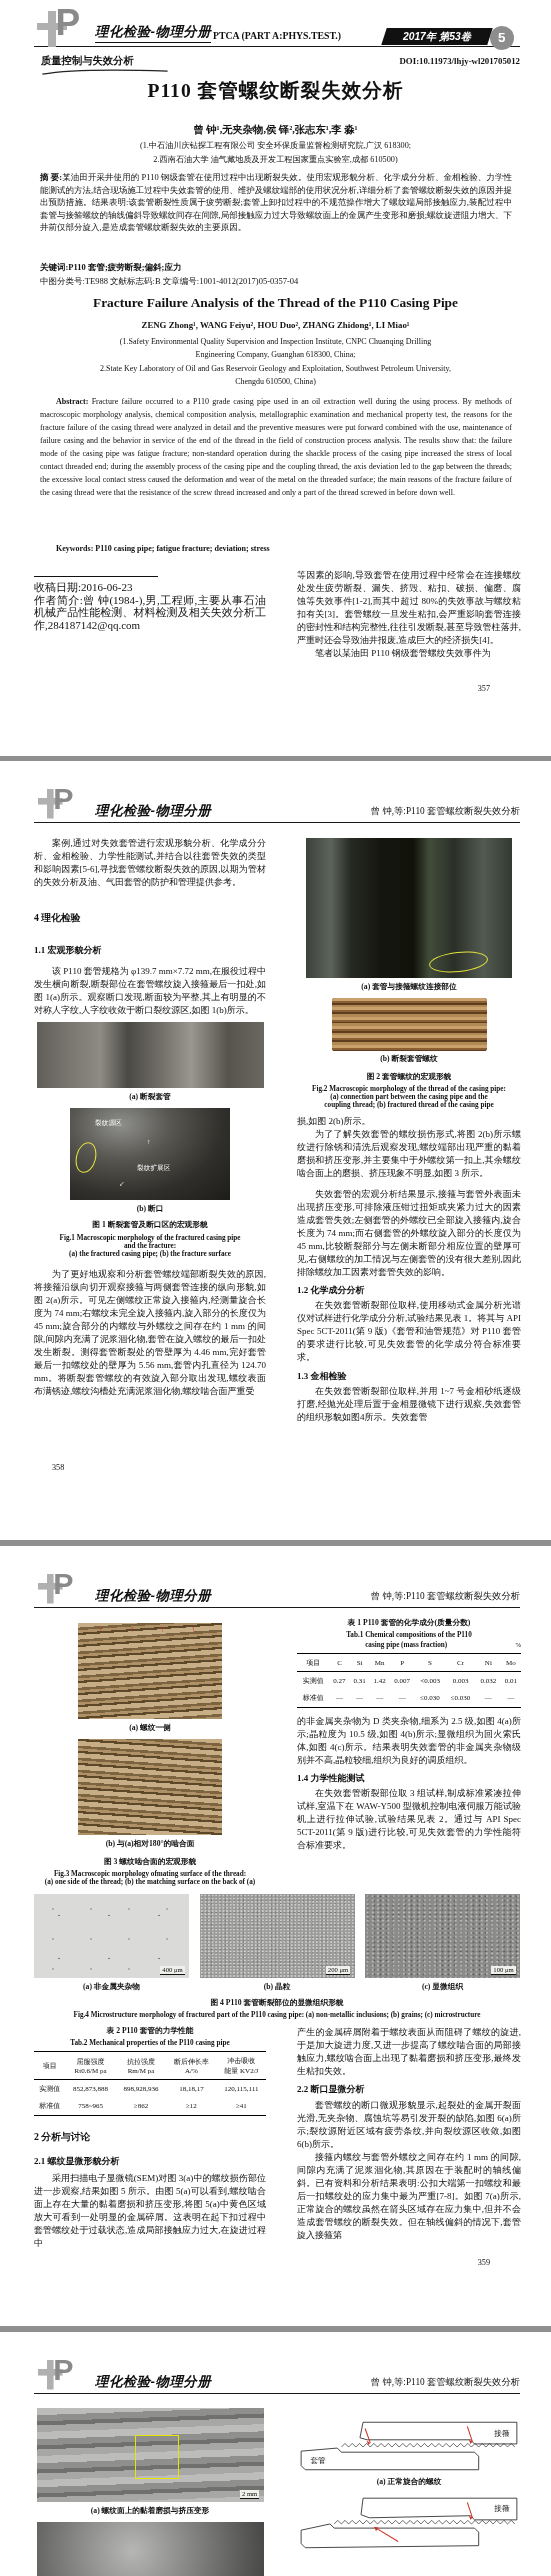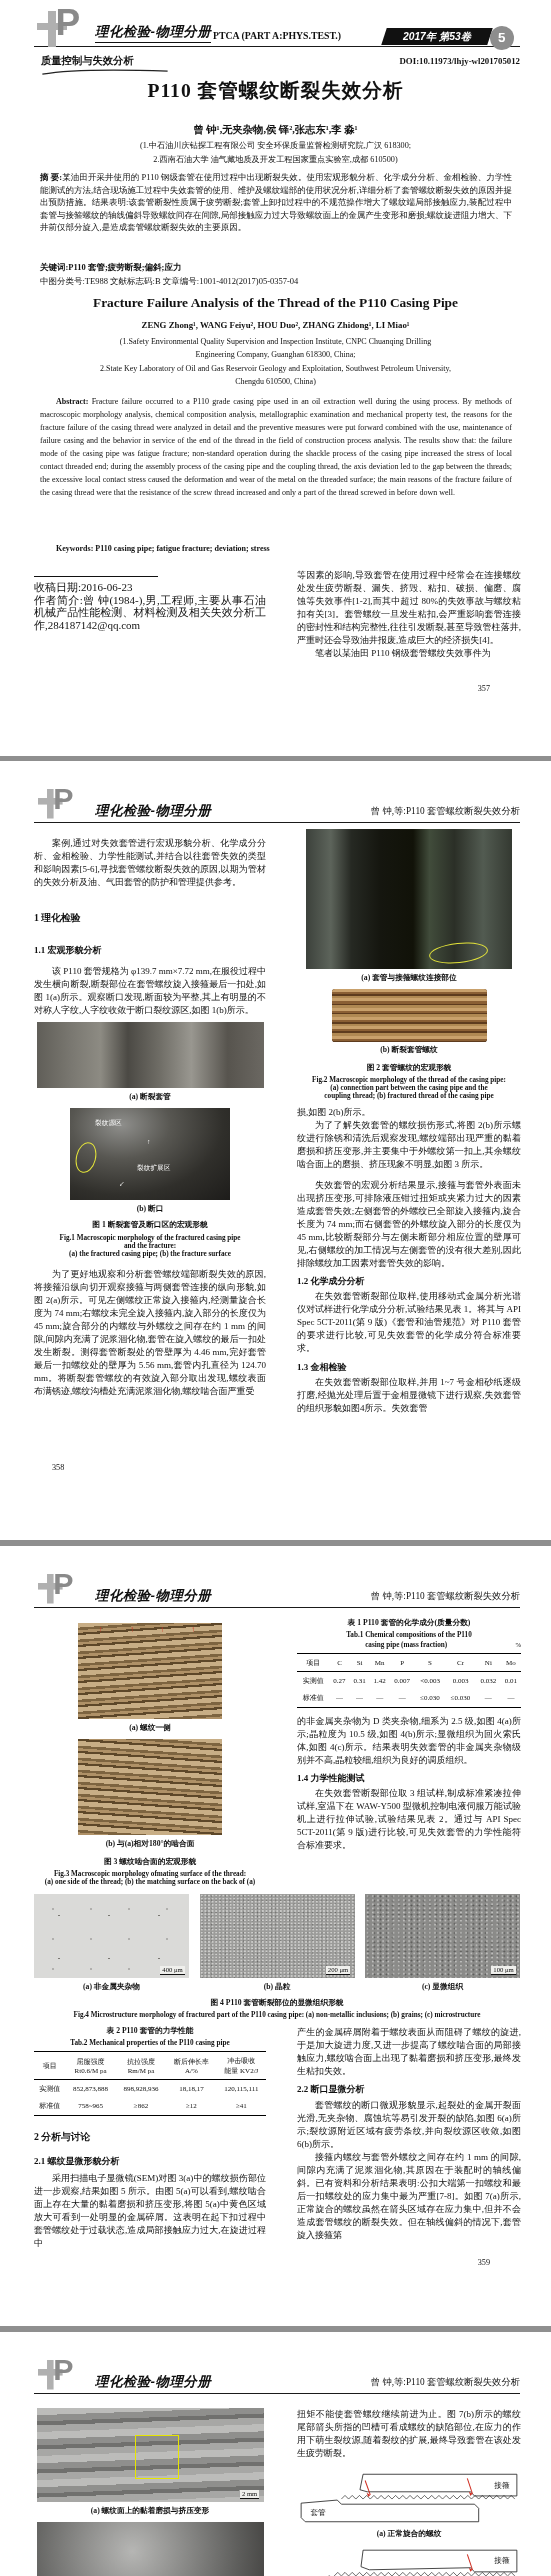--- a/index.html
+++ b/index.html
@@ -123,21 +123,21 @@
     <div class="plogo">
         <div class="hb"></div>
         <div class="vb"></div>
         <div class="pp">P</div>
       </div>
     <span class="jname">理化检验-物理分册</span>
     <span class="runhead">曾 钟,等:P110 套管螺纹断裂失效分析</span>
   </div>
   <div class="col cl" style="top:75px;height:644px">
     <p class="b" style="margin-top:1px">案例,通过对失效套管进行宏观形貌分析、化学成分分析、金相检验、力学性能测试,并结合以往套管失效的类型和影响因素[5-6],寻找套管螺纹断裂失效的原因,以期为管材的失效分析及油、气田套管的防护和管理提供参考。</p>
-    <h3 class="hsec" style="margin-top:23px">1  理化检验</h3>
+    <h3 class="hsec" style="margin-top:23px">4  理化检验</h3>
     <h4 class="hsub" style="margin-top:18.5px">1.1  宏观形貌分析</h4>
     <p class="b" style="margin-top:8.2px">该 P110 套管规格为 φ139.7 mm×7.72 mm,在服役过程中发生横向断裂,断裂部位在套管螺纹旋入接箍最后一扣处,如图 1(a)所示。观察断口发现,断面较为平整,其上有明显的不对称人字纹,人字纹收敛于断口裂纹源区,如图 1(b)所示。</p>
     <figure class="ph" style="width:227px;height:66px;margin-top:5.2px">
         <div class="i-fig1a"></div>
       </figure>
     <figcaption class="cap" style="margin-top:4.1px">(a) 断裂套管</figcaption>
     <figure class="ph" style="width:160px;height:92px;margin-top:6.2px">
       <div class="i-fig1b"></div>
       <div class="ellipse" style="left:6.2px;top:34px;width:17.5px;height:29px;transform:rotate(14deg)"></div>
       <span class="ann" style="left:25px;top:11.3px">裂纹源区</span>
@@ -145,21 +145,21 @@
       <span class="ann" style="left:67px;top:56px">裂纹扩展区</span>
       <span class="ann" style="left:49px;top:72px">↙</span>
     </figure>
     <figcaption class="cap" style="margin-top:4.1px">(b) 断口</figcaption>
     <p class="cap" style="margin-top:6.2px">图 1  断裂套管及断口区的宏观形貌</p>
     <p class="ecap" style="margin-top:3.1px">Fig.1  Macroscopic morphology of the fractured casing pipe</p>
     <p class="ecap">and the fracture:</p>
     <p class="ecap">(a) the fractured casing pipe; (b) the fracture surface</p>
     <p class="b" style="margin-top:10.3px">为了更好地观察和分析套管螺纹端部断裂失效的原因,将接箍沿纵向切开观察接箍与两侧套管连接的纵向形貌,如图 2(a)所示。可见左侧螺纹正常旋入接箍内,经测量旋合长度为 74 mm;右螺纹未完全旋入接箍内,旋入部分的长度仅为 45 mm;旋合部分的内螺纹与外螺纹之间存在约 1 mm 的间隙,间隙内充满了泥浆涸化物,套管在旋入螺纹的最后一扣处发生断裂。测得套管断裂处的管壁厚为 4.46 mm,完好套管最后一扣螺纹处的壁厚为 5.56 mm,套管内孔直径为 124.70 mm。将断裂套管螺纹的有效旋入部分取出发现,螺纹表面布满锈迹,螺纹沟槽处充满泥浆涸化物,螺纹啮合面严重受</p>
   </div>
-  <div class="col cr" style="top:66px;height:644px">
+  <div class="col cr" style="top:75px;height:644px">
     <figure class="ph" style="width:206px;height:140px;margin-top:2.1px">
       <div class="i-fig2a"></div>
       <div class="ellipse" style="right:24px;bottom:6.2px;width:57px;height:17.5px;transform:rotate(-6deg)"></div>
     </figure>
     <figcaption class="cap" style="margin-top:3.6px">(a) 套管与接箍螺纹连接部位</figcaption>
     <figure class="ph" style="width:155px;height:53px;margin-top:6.2px;border-radius:3.1px">
         <div class="i-fig2b"></div>
       </figure>
     <figcaption class="cap" style="margin-top:3.6px">(b) 断裂套管螺纹</figcaption>
     <p class="cap" style="margin-top:7.2px">图 2  套管螺纹的宏观形貌</p>
@@ -339,21 +339,20 @@
       <div class="ybox" style="left:98px;top:27px;width:42px;height:42px"></div>
       <span class="scl">2 mm</span>
     </figure>
     <figcaption class="cap" style="margin-top:3.6px">(a) 螺纹面上的黏着磨损与挤压变形</figcaption>
     <figure class="ph" style="width:227px;height:91px;margin-top:6.2px">
         <div class="i-sem2"></div>
       </figure>
 
   </div>
   <div class="col cr" style="top:76px;height:644px">
-    <p class="b nt">扭矩不能使套管螺纹继续前进为止。图 7(b)所示的螺纹尾部箭头所指的凹槽可看成螺纹的缺陷部位,在应力的作用下萌生裂纹源,随着裂纹的扩展,最终导致套管在该处发生疲劳断裂。</p>
     <div class="diag" style="width:224px;height:58px;margin-top:9.3px">
       <svg width="224" height="58" viewBox="0 0 434 112">
         <path d="M128,10 L426,10 L426,52 L344,52 L336,44 L136,44 L122,40 Z" fill="none" stroke="#222" stroke-width="1.6"></path>
         <path d="M8,66 L78,60 L86,68 L344,68 L352,76 L352,102 L16,102 L8,94 Z" fill="none" stroke="#222" stroke-width="1.6"></path>
         <path d="M86,58 l7,-7 l7,7 l7,-7 l7,7 l7,-7 l7,7 l7,-7 l7,7 l7,-7 l7,7 l7,-7 l7,7 l7,-7 l7,7 l7,-7 l7,7 l7,-7 l7,7 l7,-7 l7,7 l7,-7 l7,7 l7,-7 l7,7 l7,-7 l7,7 l7,-7 l7,7 l7,-7 l7,7 l7,-7 l7,7 l7,-7 l7,7 l7,-7 l7,7 l7,-7 l7,7 l7,-7 l7,7 l7,-7 l7,7 l7,-7 l7,7 l7,-7 l7,7 l7,-7 l7,7" fill="none" stroke="#222" stroke-width="1.3"></path>
         <line x1="132" y1="22" x2="142" y2="50" stroke="#d03024" stroke-width="2"></line>
           <path d="M142,50 l-7,-4 l3,8 Z" fill="#d03024"></path>
         <line x1="330" y1="18" x2="340" y2="48" stroke="#d03024" stroke-width="2"></line>
           <path d="M340,48 l-7,-4 l3,8 Z" fill="#d03024"></path>
       </svg>

